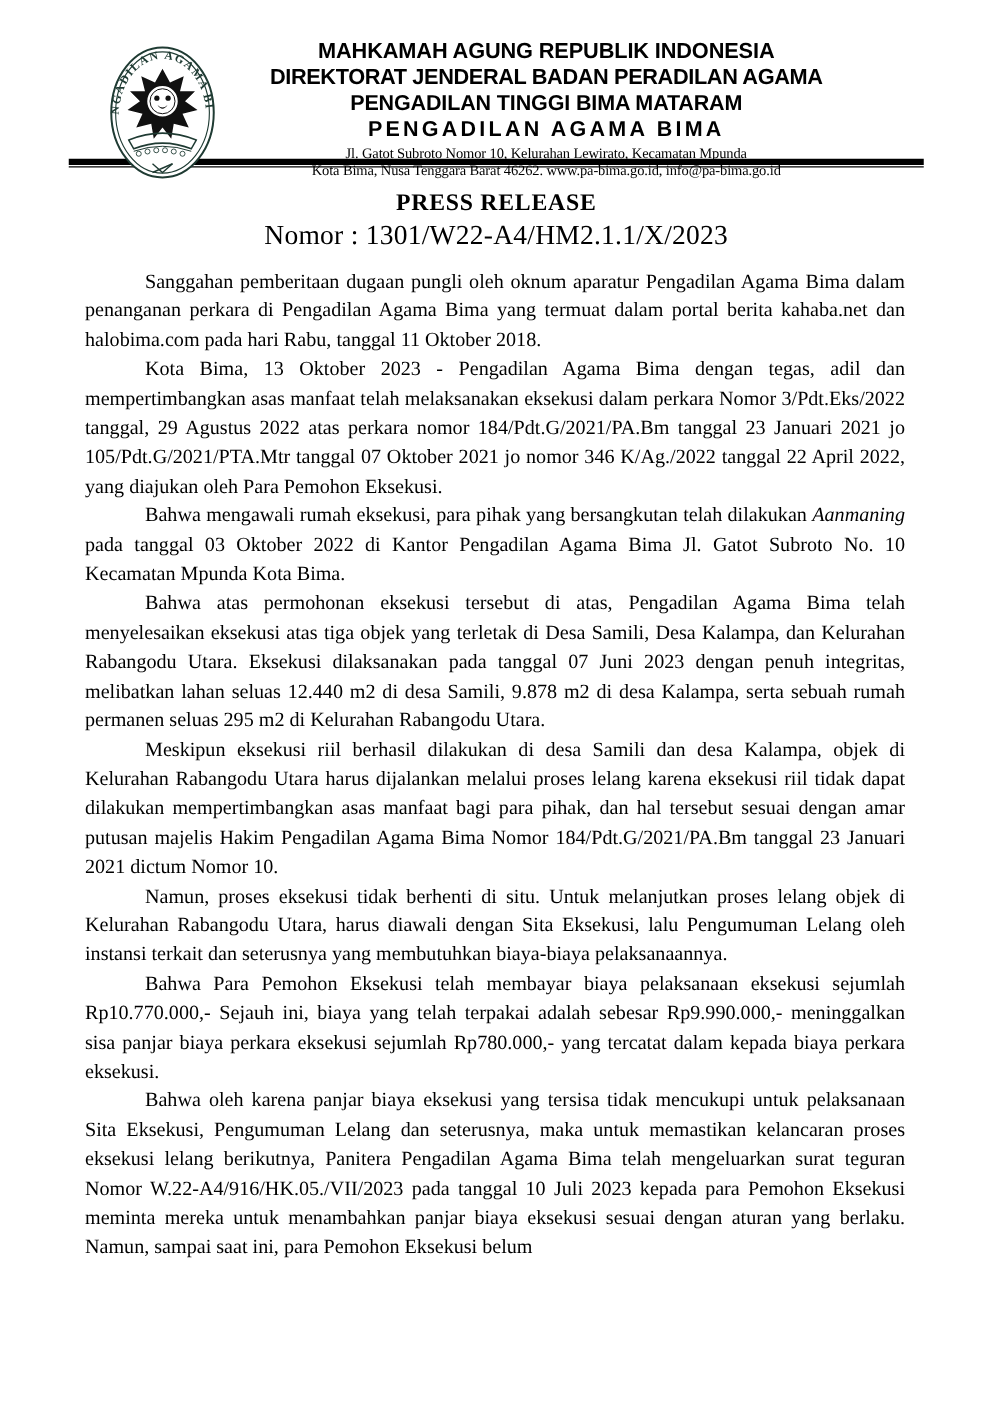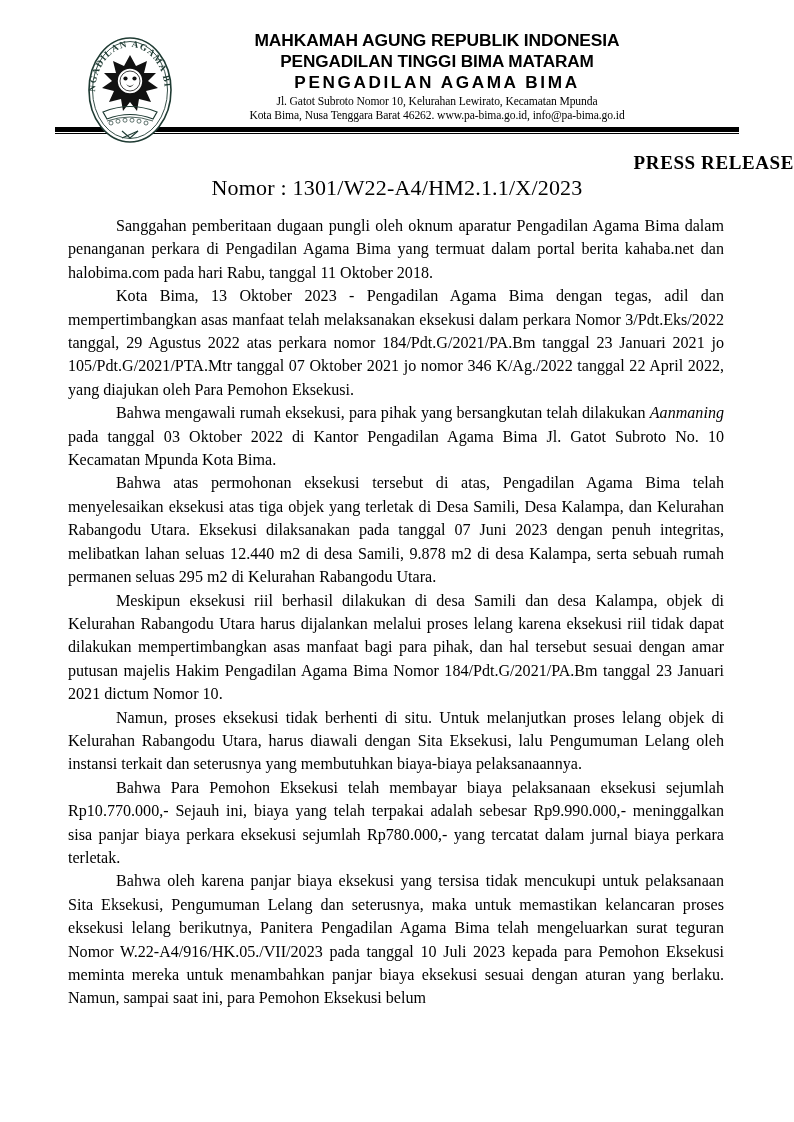--- a/index.html
+++ b/index.html
@@ -77,21 +77,20 @@
   .title-block {
     text-align: center;
     margin-top: 17px;
   }
   .doc-title {
     font-family: "Liberation Serif", "DejaVu Serif", serif;
     font-weight: bold;
     font-size: 19px;
     letter-spacing: 0.6px;
     line-height: 24px;
-    text-align: right;
   }
   .doc-number {
     font-family: "Liberation Serif", "DejaVu Serif", serif;
     font-size: 22px;
     line-height: 23px;
     letter-spacing: 0.2px;
     margin-top: 1px;
   }
 
   
@@ -149,20 +148,21 @@
           <circle cx="62" cy="88.2" r="2"></circle>
             <circle cx="69" cy="90" r="2"></circle>
         </g>
         <path d="M45 98 l8 7 l8 -7" fill="none" stroke="#1f3b33" stroke-width="1.1"></path>
         <path d="M45 105 l16 -7" fill="none" stroke="#1f3b33" stroke-width="1.1"></path>
       </svg>
     </div>
 
     <div class="org-block">
       <div class="org-line l1">MAHKAMAH AGUNG REPUBLIK INDONESIA</div>
+      <div class="org-line l2">DIREKTORAT JENDERAL BADAN PERADILAN AGAMA</div>
       <div class="org-line l3">PENGADILAN TINGGI BIMA MATARAM</div>
       <div class="org-line l4">PENGADILAN AGAMA BIMA</div>
       <div class="addr-line a1">Jl. Gatot Subroto Nomor 10, Kelurahan Lewirato, Kecamatan Mpunda</div>
       <div class="addr-line a2">Kota Bima, Nusa Tenggara Barat 46262. www.pa-bima.go.id, info@pa-bima.go.id</div>
     </div>
   </div>
 
   <div class="rule"></div>
   <div class="rule-thin"></div>
 
@@ -171,17 +171,17 @@
     <div class="doc-number">Nomor : 1301/W22-A4/HM2.1.1/X/2023</div>
   </div>
 
   <div class="body-block">
     <p class="para">Sanggahan pemberitaan dugaan pungli oleh oknum aparatur Pengadilan Agama Bima dalam penanganan perkara di Pengadilan Agama Bima yang termuat dalam portal berita kahaba.net dan halobima.com pada hari Rabu, tanggal 11 Oktober 2018.</p>
     <p class="para">Kota Bima, 13 Oktober 2023 - Pengadilan Agama Bima dengan tegas, adil dan mempertimbangkan asas manfaat telah melaksanakan eksekusi dalam perkara Nomor 3/Pdt.Eks/2022 tanggal, 29 Agustus 2022 atas perkara nomor 184/Pdt.G/2021/PA.Bm tanggal 23 Januari 2021 jo 105/Pdt.G/2021/PTA.Mtr tanggal 07 Oktober 2021 jo nomor 346 K/Ag./2022 tanggal 22 April 2022, yang diajukan oleh Para Pemohon Eksekusi.</p>
     <p class="para"><span>Bahwa mengawali rumah eksekusi, para pihak yang bersangkutan telah dilakukan </span><i>Aanmaning</i><span> pada tanggal 03 Oktober 2022 di Kantor Pengadilan Agama Bima Jl. Gatot Subroto No. 10 Kecamatan Mpunda Kota Bima.</span></p>
     <p class="para">Bahwa atas permohonan eksekusi tersebut di atas, Pengadilan Agama Bima telah menyelesaikan eksekusi atas tiga objek yang terletak di Desa Samili, Desa Kalampa, dan Kelurahan Rabangodu Utara. Eksekusi dilaksanakan pada tanggal 07 Juni 2023 dengan penuh integritas, melibatkan lahan seluas 12.440 m2 di desa Samili, 9.878 m2 di desa Kalampa, serta sebuah rumah permanen seluas 295 m2 di Kelurahan Rabangodu Utara.</p>
     <p class="para">Meskipun eksekusi riil berhasil dilakukan di desa Samili dan desa Kalampa, objek di Kelurahan Rabangodu Utara harus dijalankan melalui proses lelang karena eksekusi riil tidak dapat dilakukan mempertimbangkan asas manfaat bagi para pihak, dan hal tersebut sesuai dengan amar putusan majelis Hakim Pengadilan Agama Bima Nomor 184/Pdt.G/2021/PA.Bm tanggal 23 Januari 2021 dictum Nomor 10.</p>
     <p class="para">Namun, proses eksekusi tidak berhenti di situ. Untuk melanjutkan proses lelang objek di Kelurahan Rabangodu Utara, harus diawali dengan Sita Eksekusi, lalu Pengumuman Lelang oleh instansi terkait dan seterusnya yang membutuhkan biaya-biaya pelaksanaannya.</p>
-    <p class="para">Bahwa Para Pemohon Eksekusi telah membayar biaya pelaksanaan eksekusi sejumlah Rp10.770.000,- Sejauh ini, biaya yang telah terpakai adalah sebesar Rp9.990.000,- meninggalkan sisa panjar biaya perkara eksekusi sejumlah Rp780.000,- yang tercatat dalam jurnal biaya perkara terletak.</p>
+    <p class="para">Bahwa Para Pemohon Eksekusi telah membayar biaya pelaksanaan eksekusi sejumlah Rp10.770.000,- Sejauh ini, biaya yang telah terpakai adalah sebesar Rp9.990.000,- meninggalkan sisa panjar biaya perkara eksekusi sejumlah Rp780.000,- yang tercatat dalam kepada biaya perkara eksekusi.</p>
     <p class="para">Bahwa oleh karena panjar biaya eksekusi yang tersisa tidak mencukupi untuk pelaksanaan Sita Eksekusi, Pengumuman Lelang dan seterusnya, maka untuk memastikan kelancaran proses eksekusi lelang berikutnya, Panitera Pengadilan Agama Bima telah mengeluarkan surat teguran Nomor W.22-A4/916/HK.05./VII/2023 pada tanggal 10 Juli 2023 kepada para Pemohon Eksekusi meminta mereka untuk menambahkan panjar biaya eksekusi sesuai dengan aturan yang berlaku. Namun, sampai saat ini, para Pemohon Eksekusi belum</p>
   </div>
 
 </div>
 
 </body></html>

